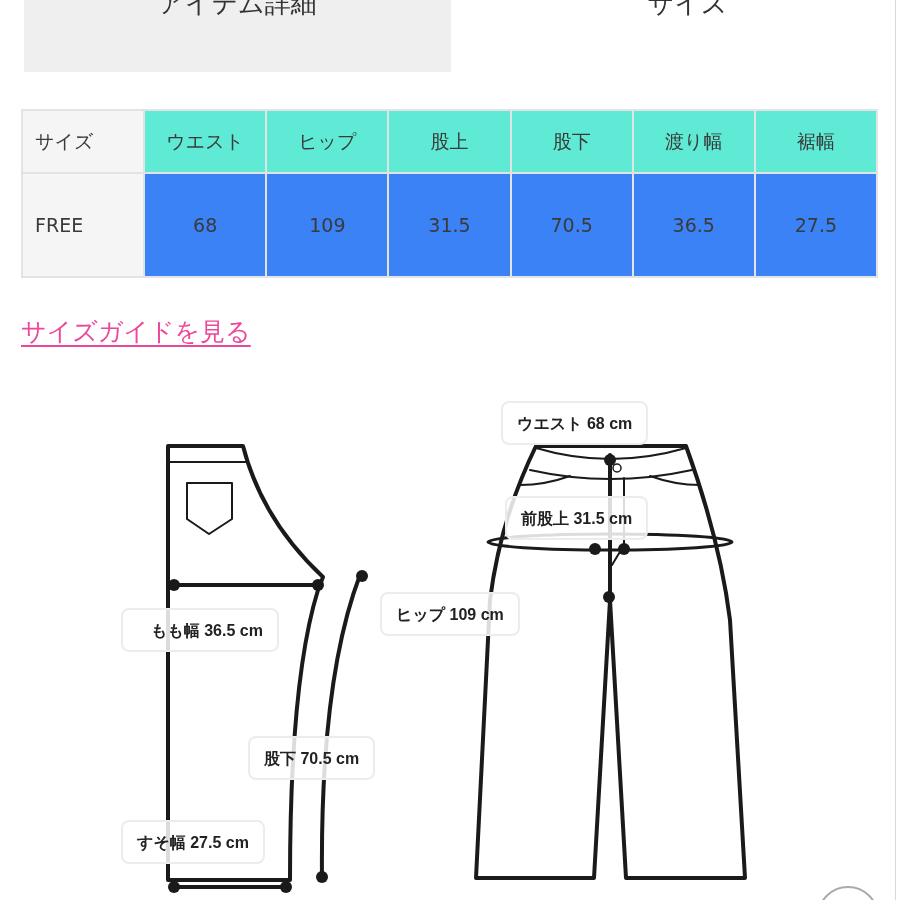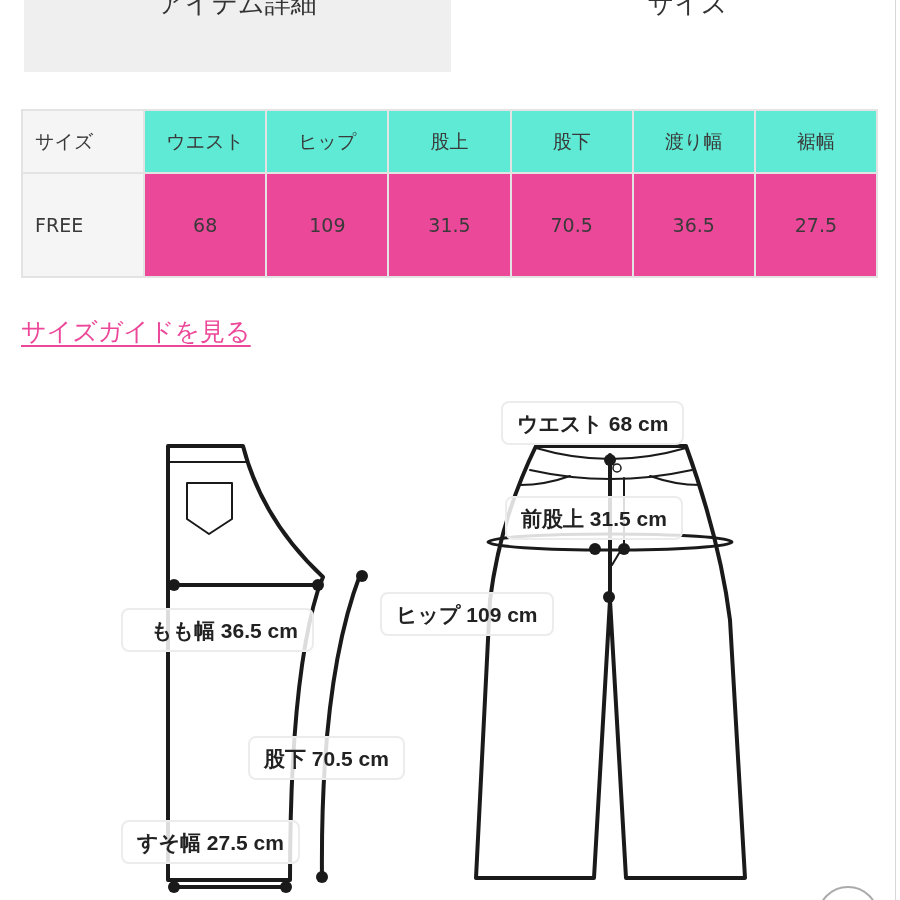--- a/index.html
+++ b/index.html
@@ -10,28 +10,28 @@
   .tab { height: 72px; position: relative; overflow: hidden; cursor: pointer; margin-left: 24px; }
   .tab-detail { width: 451px; background: #efefef; }
   .tab-size { width: 449px; background: #ffffff; }
   .tab span { position: absolute; top: -14px; left: 0; right: 0; text-align: center; font-size: 26px; color: #333; }
 
   .right-edge { position: absolute; right: 4px; top: 0; width: 1px; height: 900px; background: #d8d8d8; }
 
   table.size-table { position: absolute; left: 21px; top: 109px; width: 857px; border-collapse: collapse; table-layout: fixed; }
   .size-table td, .size-table th { border: 2px solid #e3e3e3; text-align: center; font-weight: normal; font-size: 19px; color: #3a3a3a; }
   .size-table th { height: 63px; background: #5eead4; }
-  .size-table td { height: 104px; background: #ec4899; }
+  .size-table td { height: 104px; background: #3b82f6; }
   .size-table .first { background: #f5f5f5; text-align: left; padding-left: 12px; }
 
   .guide-link { position: absolute; left: 21px; top: 315px; font-size: 25px; color: #ec4899; text-decoration: underline; text-underline-offset: 5px; cursor: pointer; }
 
   .diagram { position: absolute; left: 0; top: 380px; width: 900px; height: 520px; }
   .diagram svg { position: absolute; left: 0; top: 0; }
-  .label { position: absolute; background: rgba(255,255,255,0.85); border: 2px solid #ececec; border-radius: 8px; font-weight: bold; font-size: 21px; color: #222; padding: 0 14px; height: 44px; line-height: 42px; white-space: nowrap; font-family: "Liberation Sans", "DejaVu Sans", sans-serif; }
+  .label { position: absolute; background: rgba(255,255,255,0.85); border: 2px solid #ececec; border-radius: 8px; font-weight: bold; font-size: 16px; color: #222; padding: 0 14px; height: 44px; line-height: 42px; white-space: nowrap; font-family: "Liberation Sans", "DejaVu Sans", sans-serif; }
 
   .scroll-top { position: absolute; left: 817px; top: 886px; width: 62px; height: 62px; border: 2px solid #aaa; border-radius: 50%; background: #fff; cursor: pointer; }
 </style>
 </head>
 <body>
 
 <div class="tabs">
   <div class="tab tab-detail">
     <span>アイテム詳細</span>
   </div>

